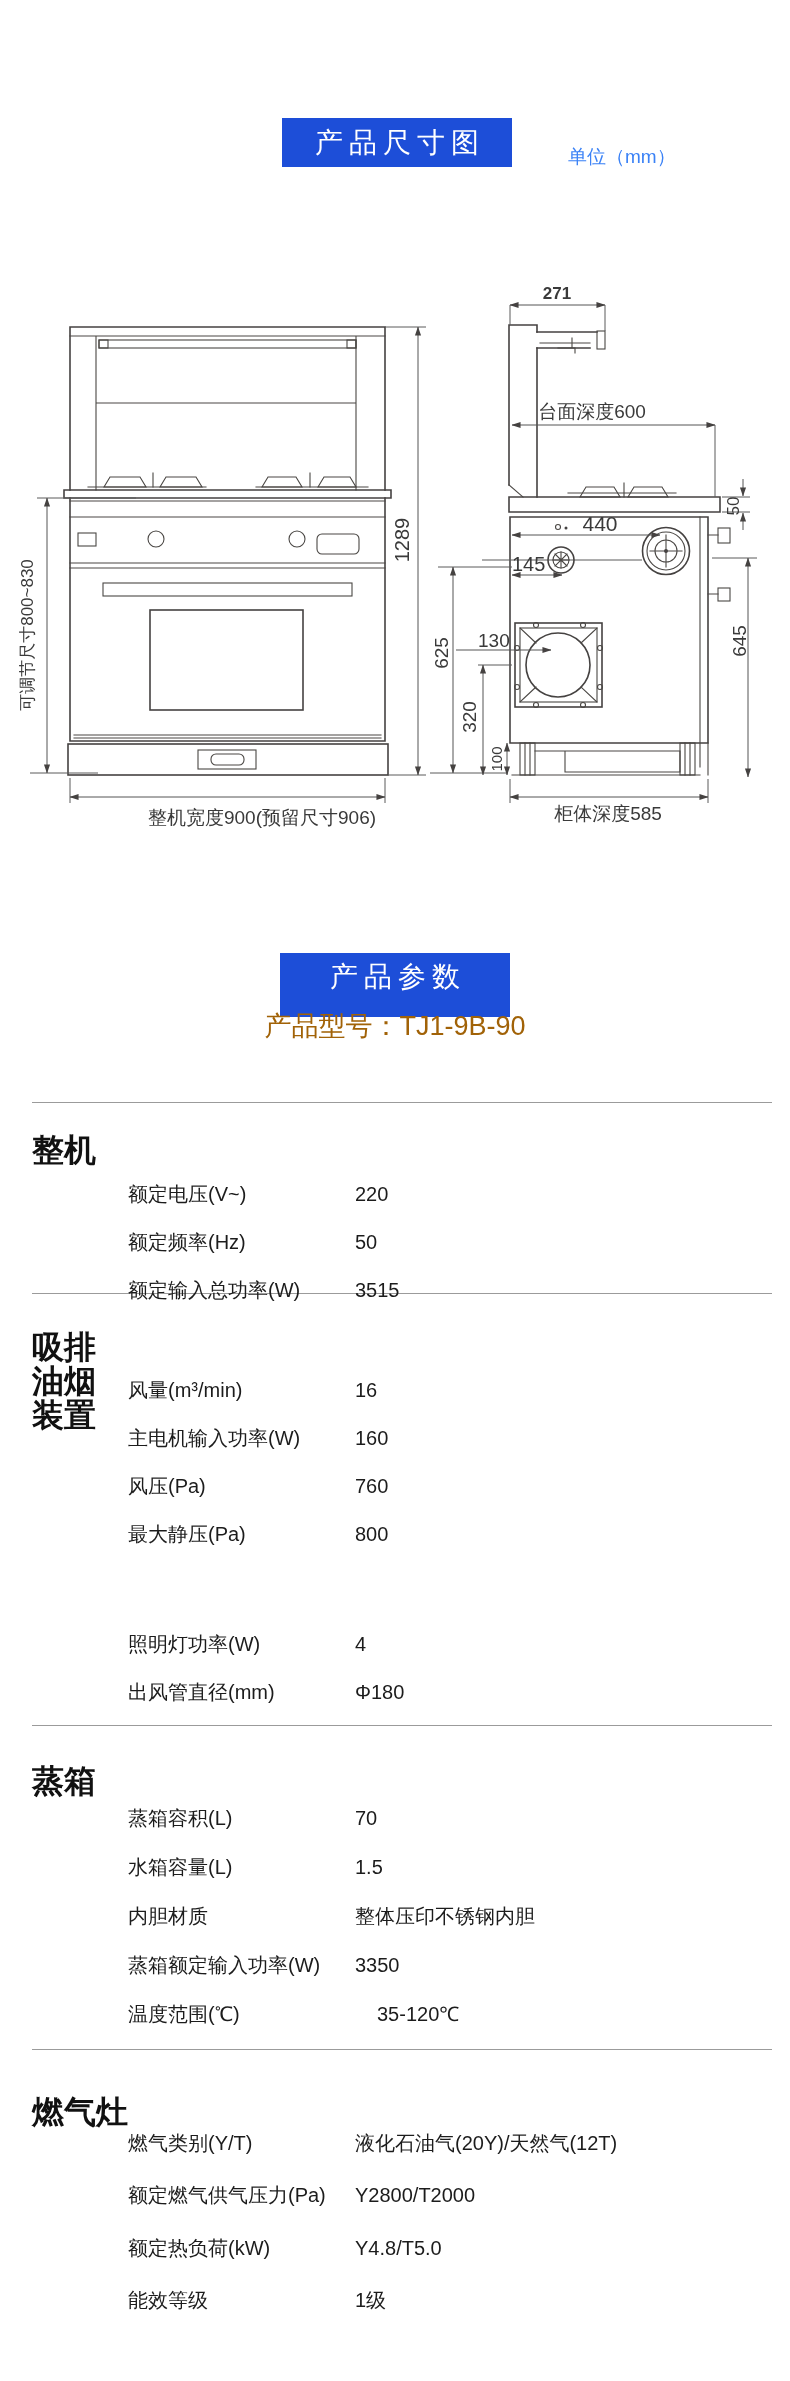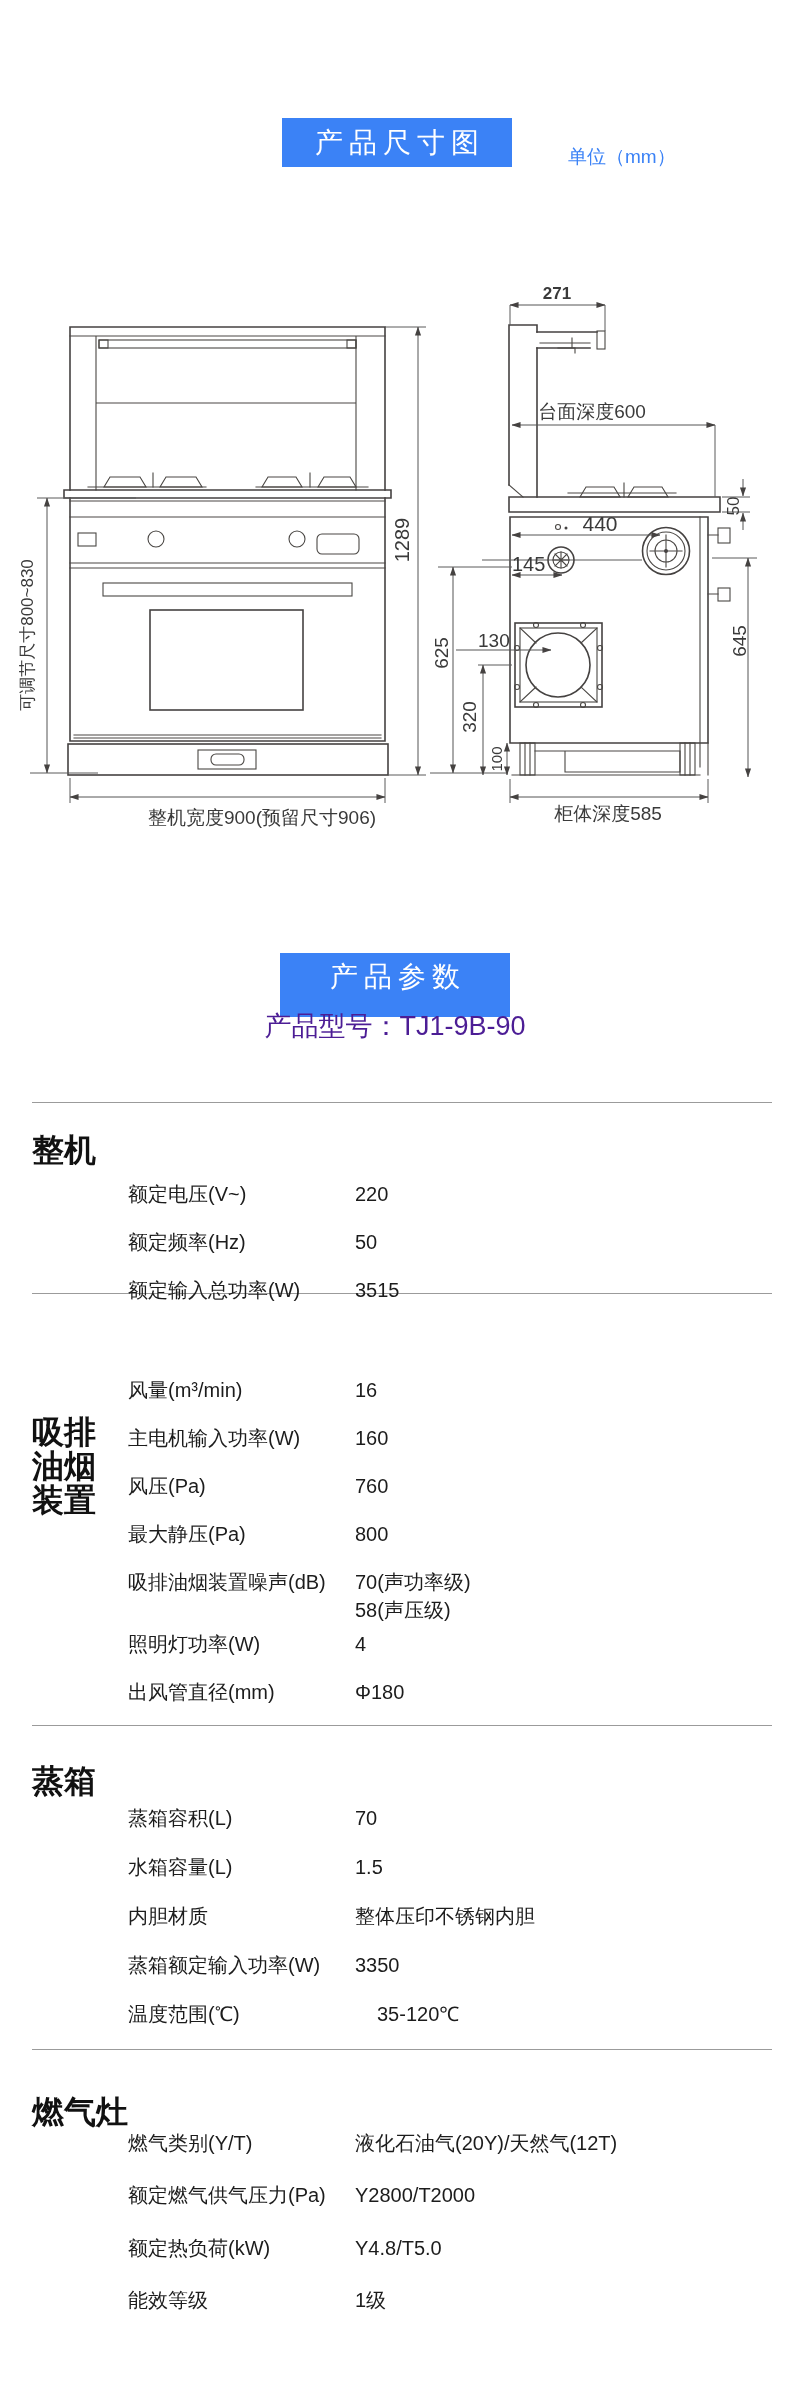--- a/index.html
+++ b/index.html
@@ -1,24 +1,24 @@
 <!DOCTYPE html>
 <html><head>
 <meta charset="utf-8">
 <style>
   html,body{margin:0;padding:0;background:#fff;}
   .page{position:relative;width:790px;height:2381px;background:#fff;overflow:hidden;
         font-family:"Liberation Sans",sans-serif;color:#1f1f1f;}
-  .hbar{position:absolute;background:#3b82f6;color:#fff;text-align:center;
+  .hbar{position:absolute;background:#1d4ed8;color:#fff;text-align:center;
         font-weight:500;letter-spacing:6px;padding-left:6px;box-sizing:border-box;}
   .hbar1{left:282px;top:118px;width:230px;height:49px;line-height:49px;font-size:28px;}
   .hbar2{left:280px;top:953px;width:230px;height:64px;line-height:47px;font-size:28px;}
   .unit{position:absolute;left:568px;top:144px;font-size:19px;color:#3b82f6;}
   .model{position:absolute;left:0;top:1008px;width:790px;text-align:center;
-         font-size:27px;color:#4c1d95;}
+         font-size:27px;color:#a16207;}
   .divider{position:absolute;left:32px;width:740px;height:0;border-top:1px solid #9b9b9b;}
   .gname{position:absolute;left:32px;font-size:32px;font-weight:700;color:#111;
          line-height:34px;white-space:pre-line;}
   .prow{position:absolute;left:128px;height:28px;line-height:28px;font-size:20px;color:#1c1c1c;margin-top:40px;}
   .prow .lab{display:block;}
   .prow .val{position:absolute;left:227px;top:0;width:430px;white-space:pre-line;line-height:28px;}
   .prow .val.indent{left:249px;}
   .prow.tall{height:56px;}
   svg{position:absolute;left:0;top:190px;}
   .ln{stroke:#454241;stroke-width:1.6;fill:none;stroke-linecap:square;}
@@ -199,44 +199,39 @@
   </div>
   <div class="prow" style="top:1188px">
     <span class="lab">额定频率(Hz)</span>
     <span class="val">50</span>
   </div>
   <div class="prow" style="top:1236px">
     <span class="lab">额定输入总功率(W)</span>
     <span class="val">3515</span>
   </div>
 
-  <div class="gname" style="top:1415px">吸排
+  <div class="gname" style="top:1330px">吸排
 油烟
 装置</div>
   <div class="prow" style="top:1336px">
     <span class="lab">风量(m³/min)</span>
     <span class="val">16</span>
   </div>
   <div class="prow" style="top:1384px">
     <span class="lab">主电机输入功率(W)</span>
     <span class="val">160</span>
   </div>
   <div class="prow" style="top:1432px">
     <span class="lab">风压(Pa)</span>
     <span class="val">760</span>
   </div>
   <div class="prow" style="top:1480px">
     <span class="lab">最大静压(Pa)</span>
     <span class="val">800</span>
   </div>
-  <div class="prow tall" style="top:1528px">
-    <span class="lab">吸排油烟装置噪声(dB)</span>
-    <span class="val">70(声功率级)
-58(声压级)</span>
-  </div>
   <div class="prow" style="top:1590px">
     <span class="lab">照明灯功率(W)</span>
     <span class="val">4</span>
   </div>
   <div class="prow" style="top:1638px">
     <span class="lab">出风管直径(mm)</span>
     <span class="val">Φ180</span>
   </div>
 
   <div class="gname" style="top:1764px">蒸箱</div>

